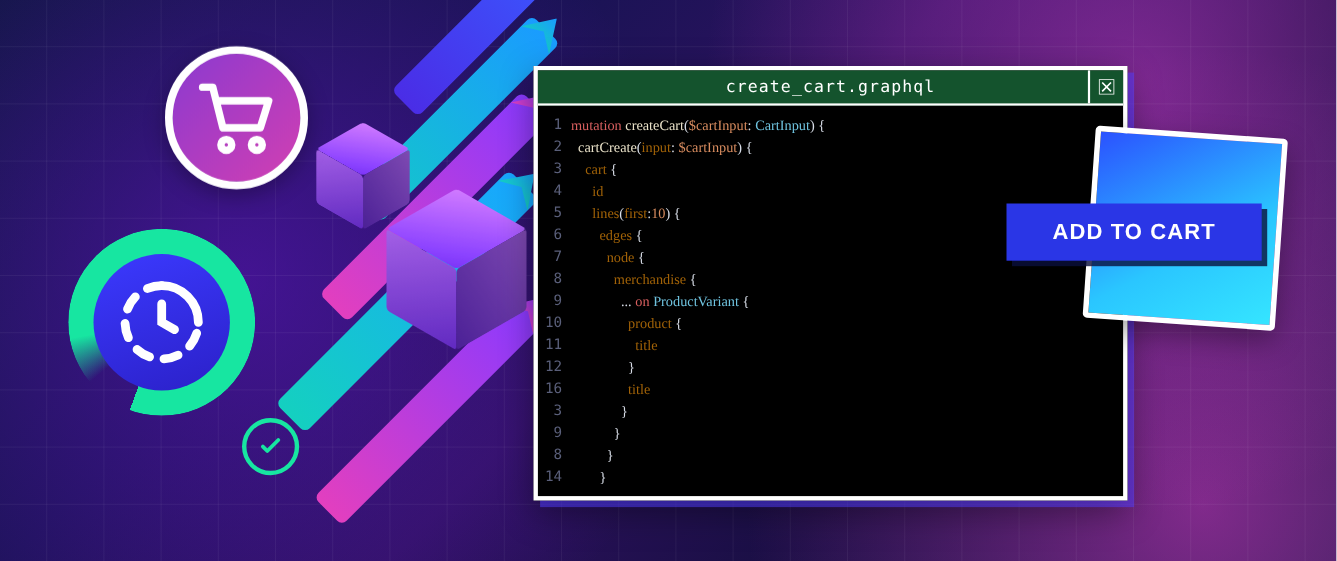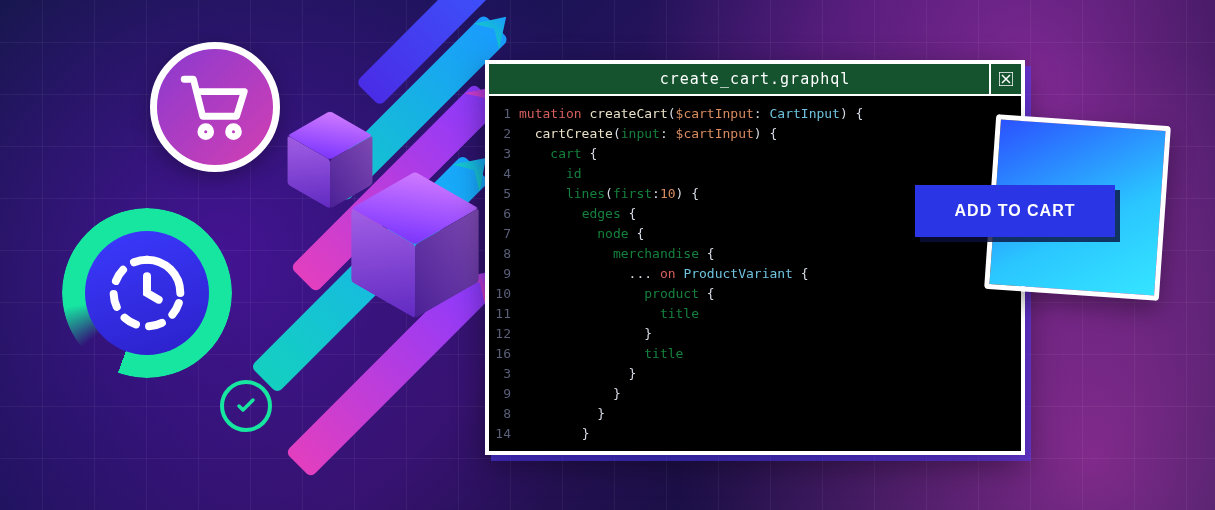--- a/index.html
+++ b/index.html
@@ -119,45 +119,45 @@
   }
   .code-area {
     flex: 1; display: flex; padding: 8px 10px 8px 4px; overflow: hidden;
     font-size: 13px; line-height: 20px;
   }
   .gutter {
     width: 26px; text-align: right; color: #5a5f7a; padding-right: 8px;
     user-select: none;
   }
   .gutter div { height: 20px; }
-  .code { flex: 1; white-space: pre; color: #d7dce6; }
+  .code { flex: 1; white-space: pre; color: #d7dce6; font-family: Liberation Serif, serif; }
   .code .line { height: 20px; }
   .tok-kw   { color: #d85f5f; }
   .tok-fn   { color: #e9e1c8; }
   .tok-var  { color: #d88c5f; }
   .tok-type { color: #6fc3df; }
-  .tok-field{ color: #15803d; }
+  .tok-field{ color: #a16207; }
   .tok-num  { color: #d88c5f; }
   .tok-pun  { color: #d7dce6; }
 
   
   .card {
     position: absolute; left: 990px; top: 120px;
     width: 175px; height: 175px;
     background: linear-gradient(150deg, #2b52ff 0%, #2ac6ff 60%, #35e5ff 100%);
     border: 5px solid #fff; border-radius: 4px;
     transform: rotate(4deg);
     box-shadow: 0 10px 25px rgba(0,0,0,0.35);
   }
   .add-btn {
     position: absolute; left: 915px; top: 185px;
-    width: 200px; height: 52px;
+    width: 232px; height: 52px;
     background: #2a36e6;
     color: #fff; font-family: Helvetica, Arial, sans-serif; font-weight: 600;
-    font-size: 16px; letter-spacing: 1px;
+    font-size: 20px; letter-spacing: 1px;
     display: flex; align-items: center; justify-content: center;
     box-shadow: 5px 5px 0 rgba(10,15,60,0.8);
     cursor: pointer;
   }
 </style>
 </head>
 <body>
 
 <div class="stage">
   <div class="grid-overlay"></div>

